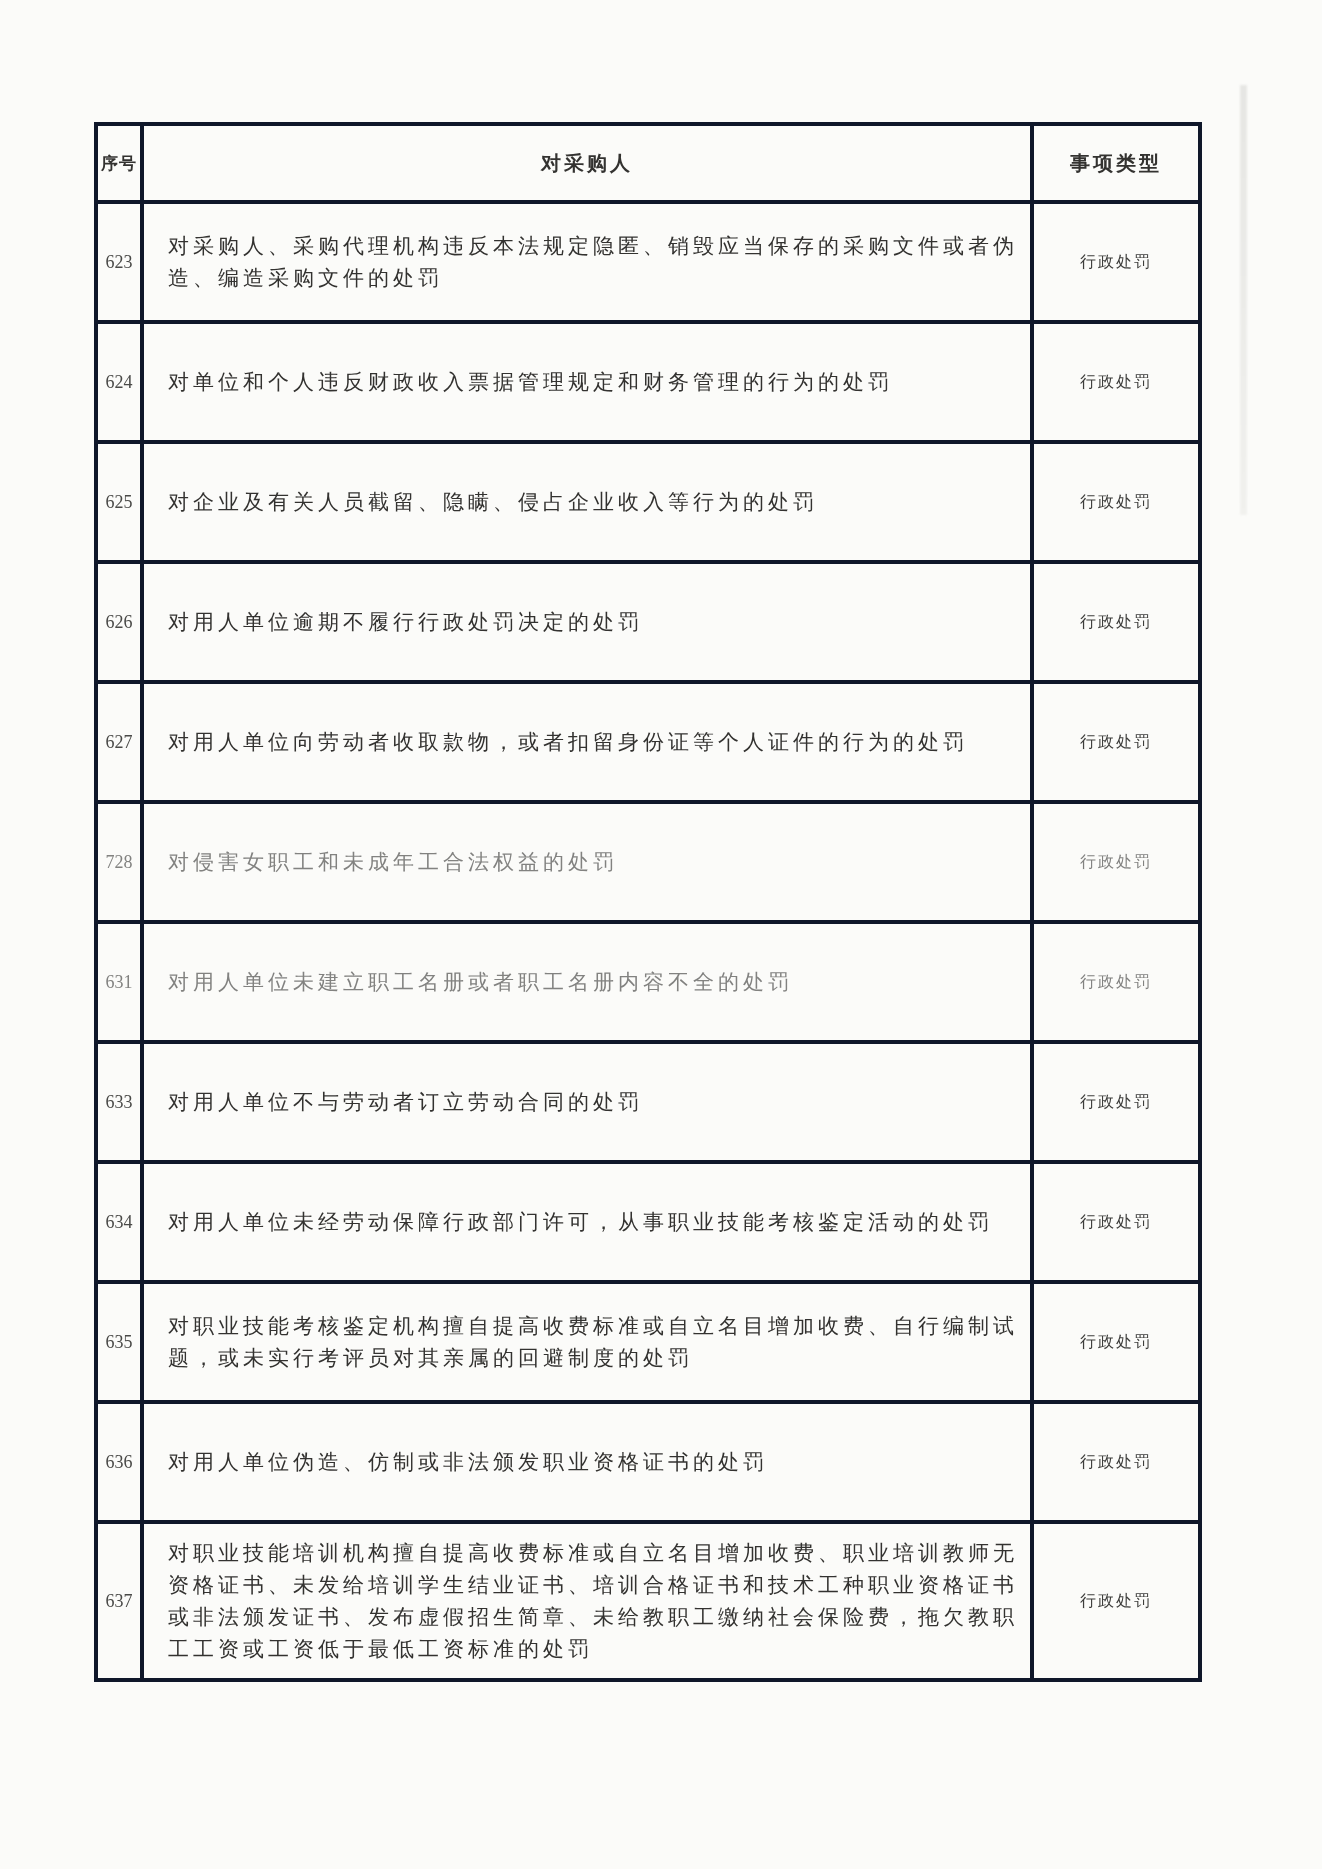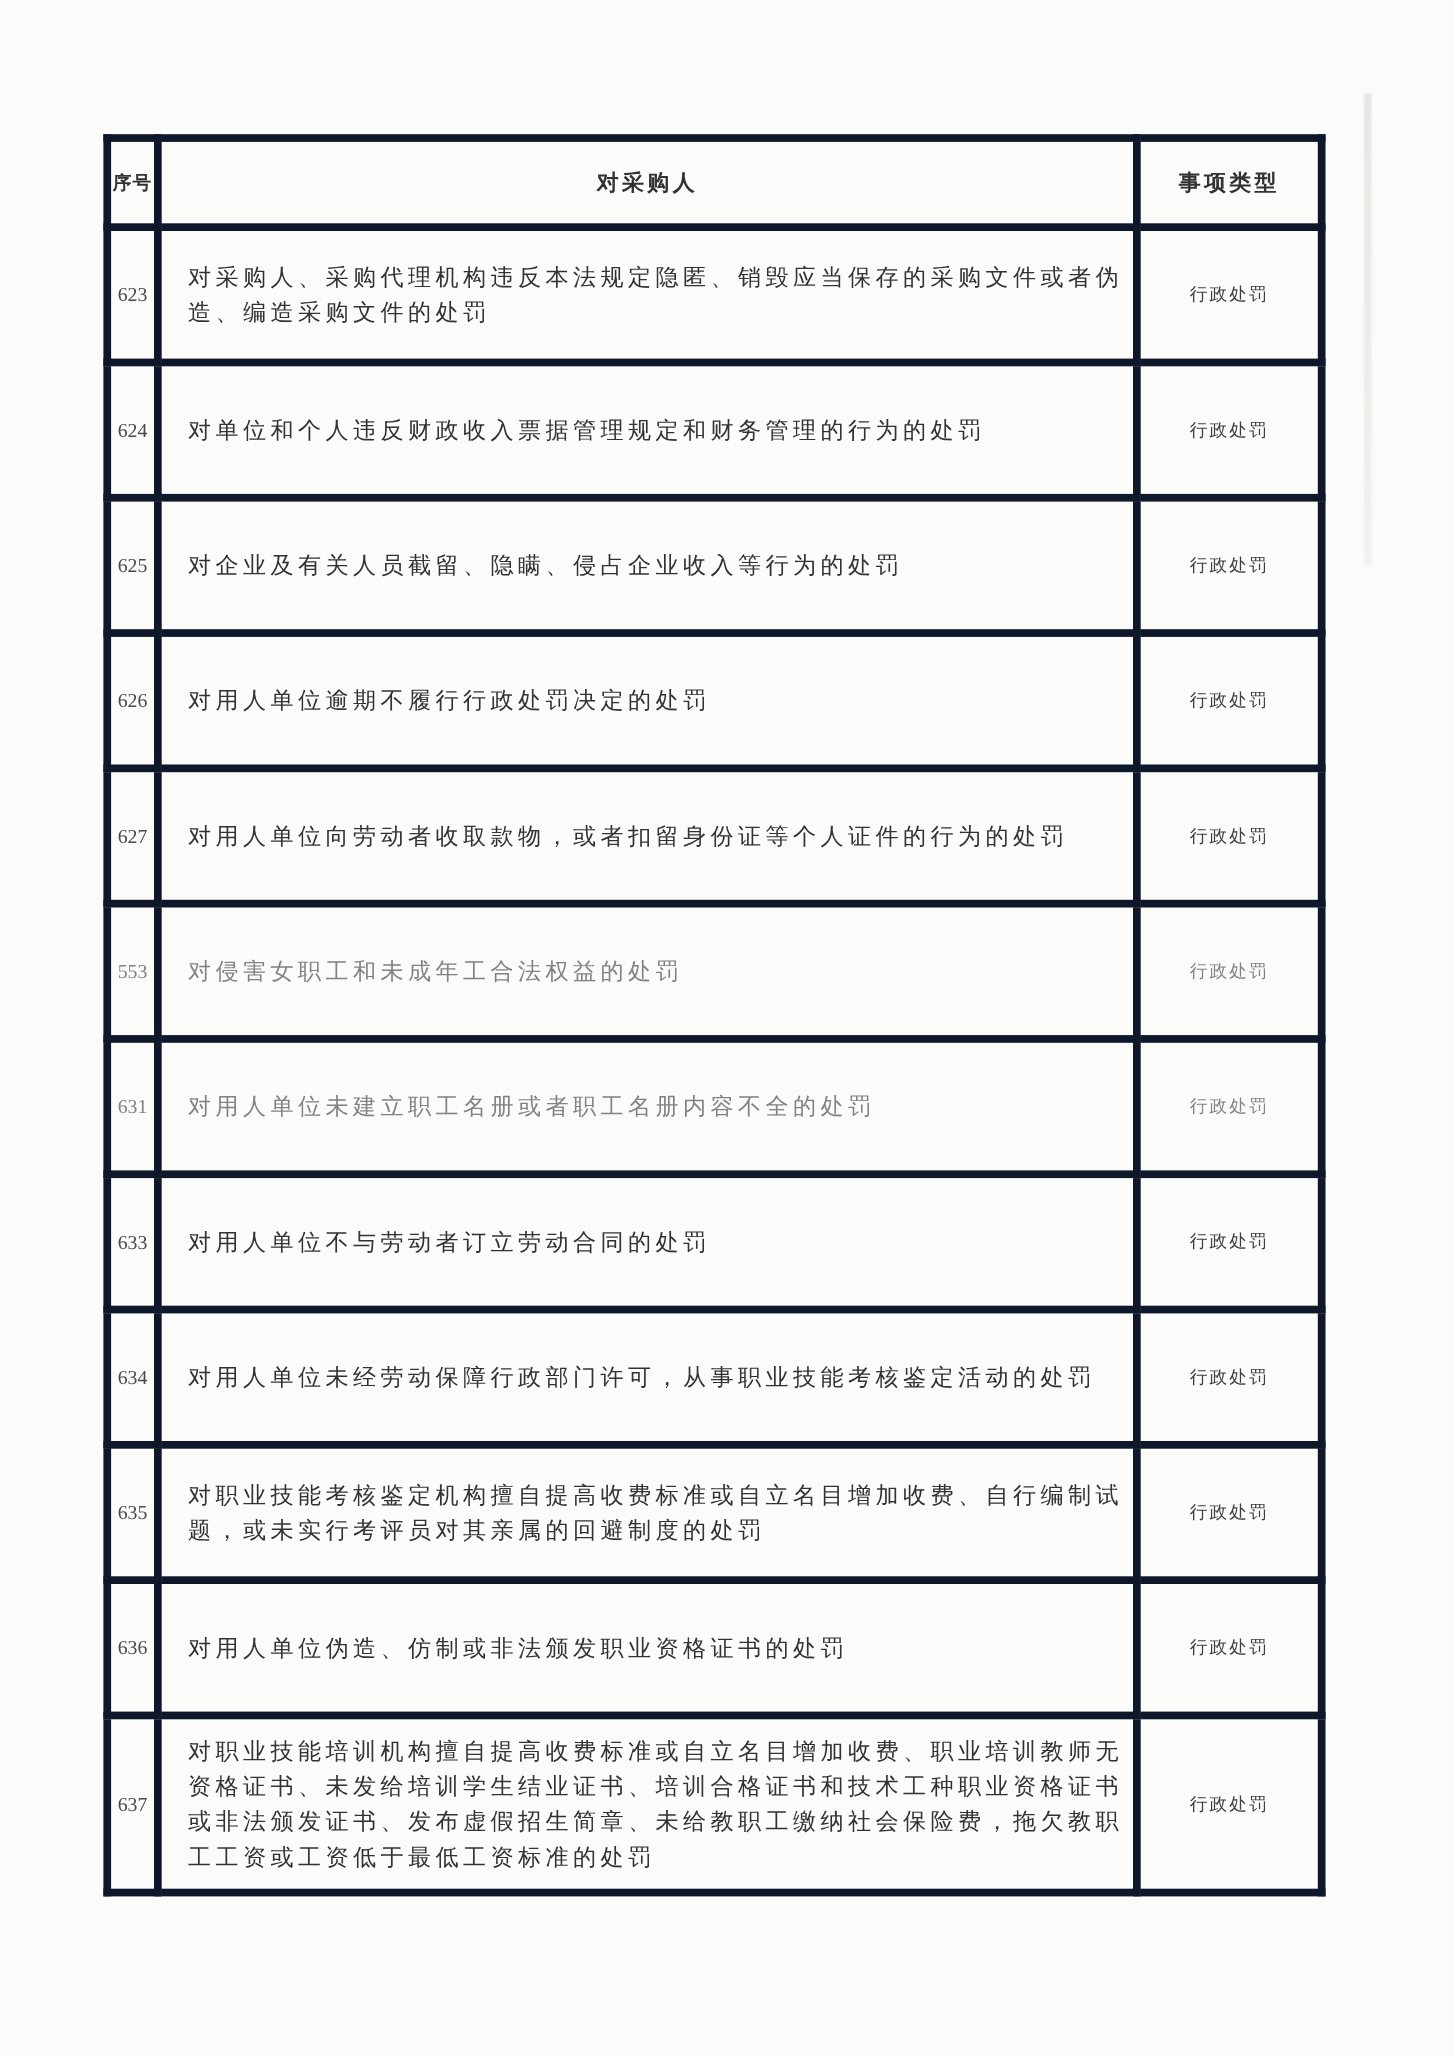--- a/index.html
+++ b/index.html
@@ -18,21 +18,21 @@
     position: absolute;
     left: 94px;
     top: 122px;
     width: 1104px;
     border-collapse: collapse;
     table-layout: fixed;
     border: 3px solid #4d4d4b;
   }
   .items-table th,
   .items-table td {
-    border: 7px solid #0f172a;
+    border: 4px solid #0f172a;
     vertical-align: middle;
     color: #333230;
     overflow: hidden;
   }
   thead th {
     height: 72px;
     font-weight: bold;
     font-size: 20px;
     letter-spacing: 3px;
     color: #232322;
@@ -117,21 +117,21 @@
           <td class="idx">626</td>
           <td class="name">对用人单位逾期不履行行政处罚决定的处罚</td>
           <td class="type">行政处罚</td>
         </tr>
         <tr>
           <td class="idx">627</td>
           <td class="name">对用人单位向劳动者收取款物，或者扣留身份证等个人证件的行为的处罚</td>
           <td class="type">行政处罚</td>
         </tr>
         <tr class="faint">
-          <td class="idx">553</td>
+          <td class="idx">728</td>
           <td class="name">对侵害女职工和未成年工合法权益的处罚</td>
           <td class="type">行政处罚</td>
         </tr>
         <tr class="faint">
           <td class="idx">631</td>
           <td class="name">对用人单位未建立职工名册或者职工名册内容不全的处罚</td>
           <td class="type">行政处罚</td>
         </tr>
         <tr>
           <td class="idx">633</td>

